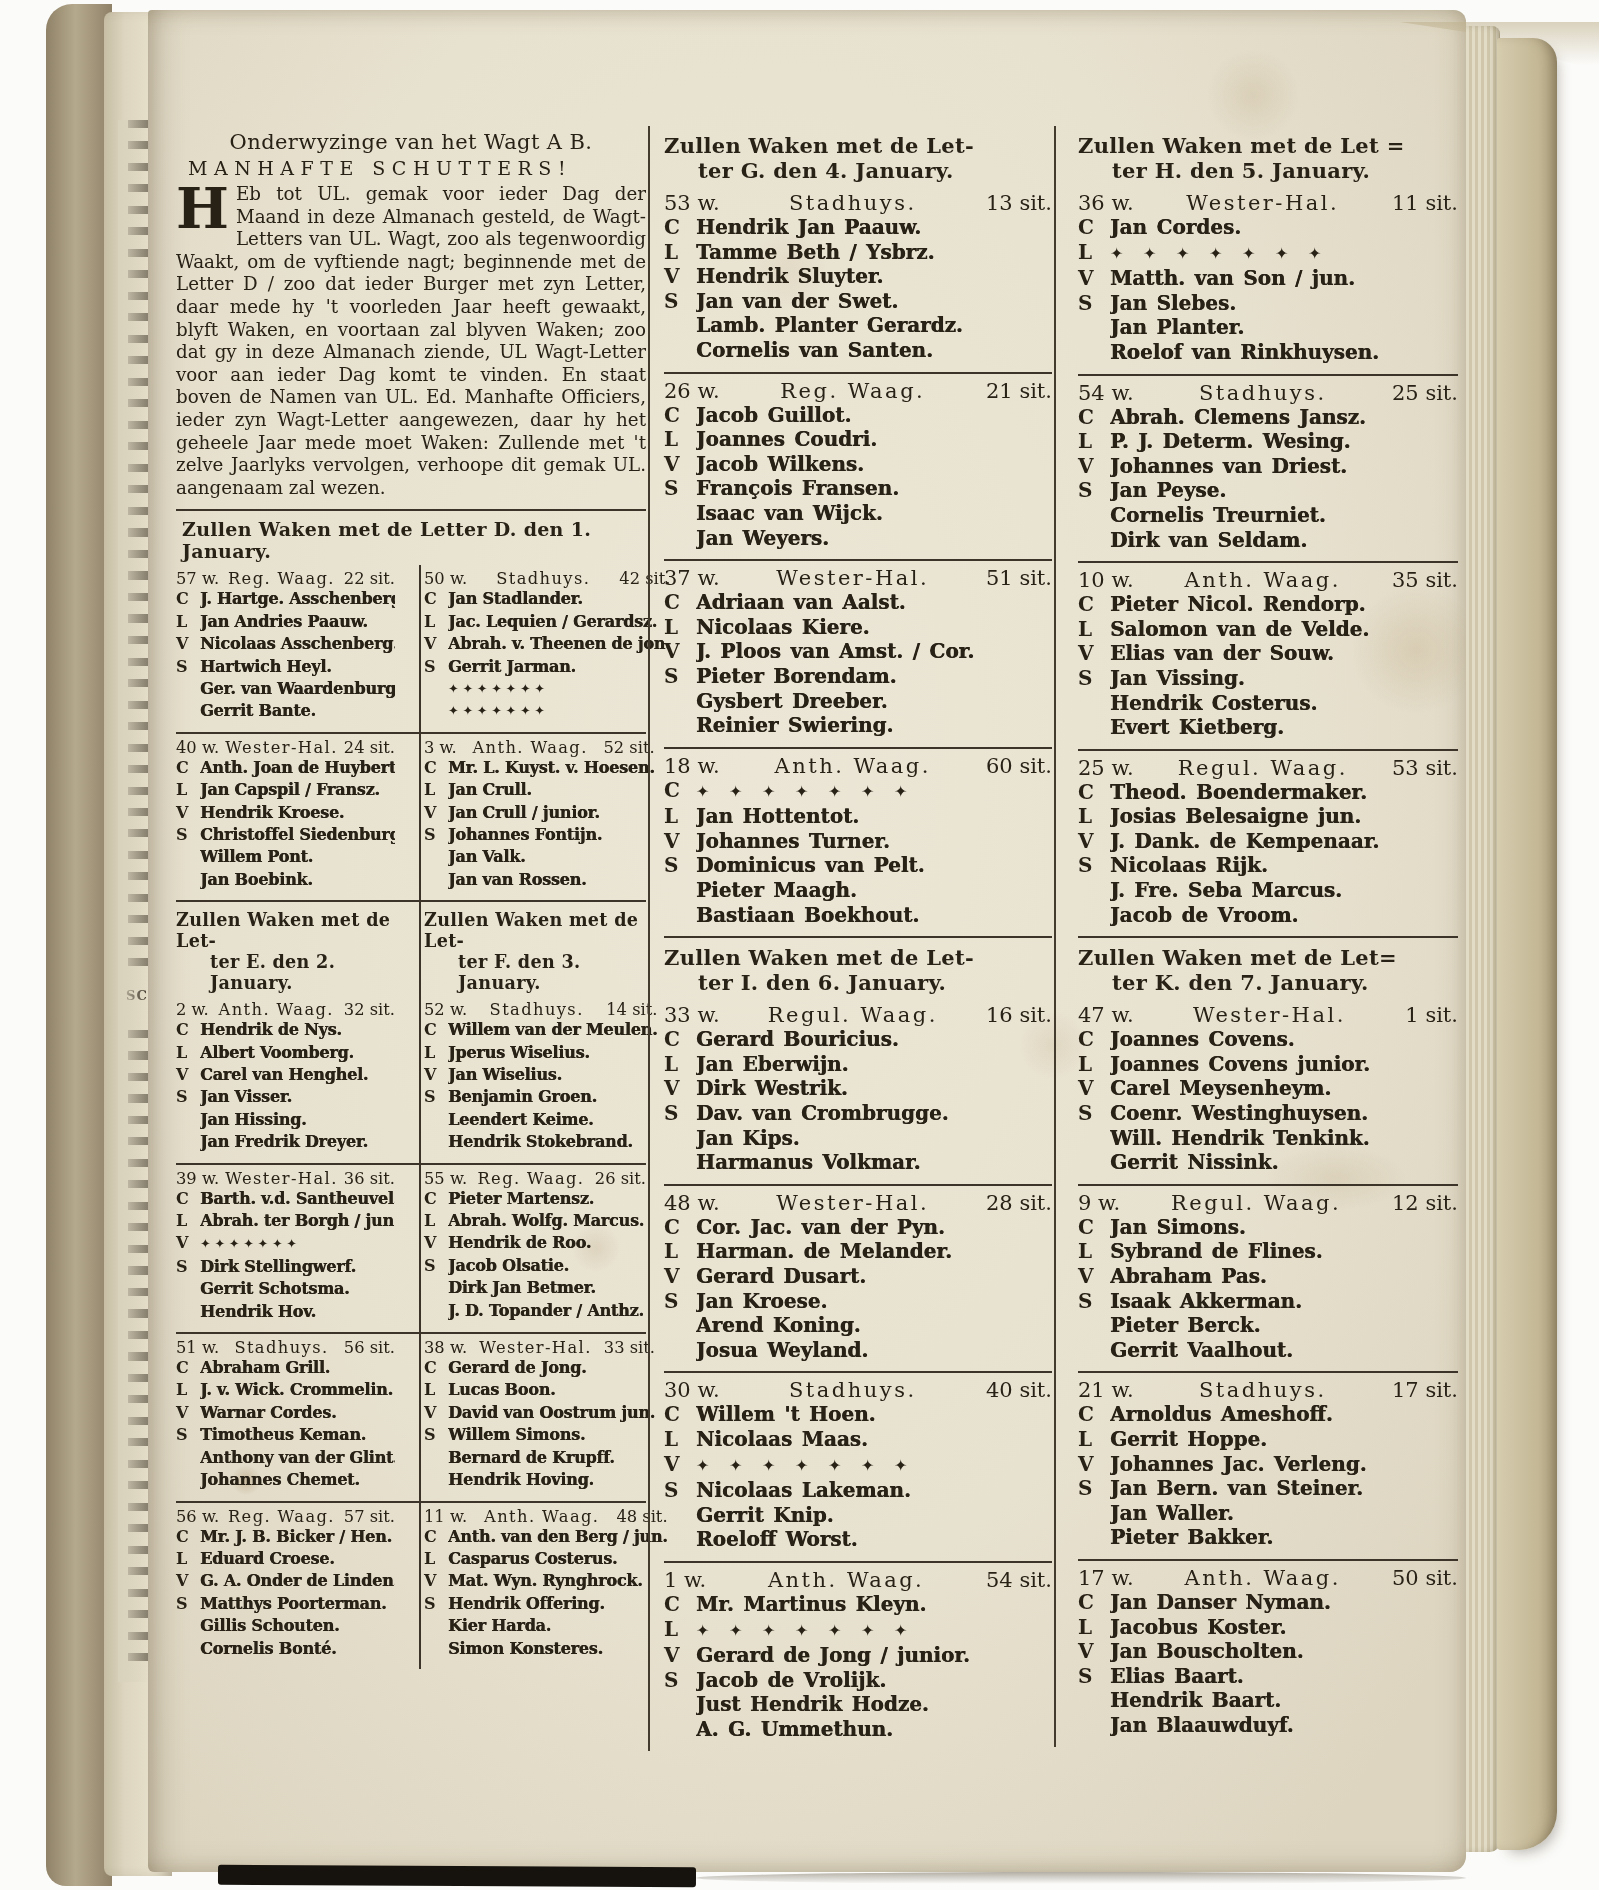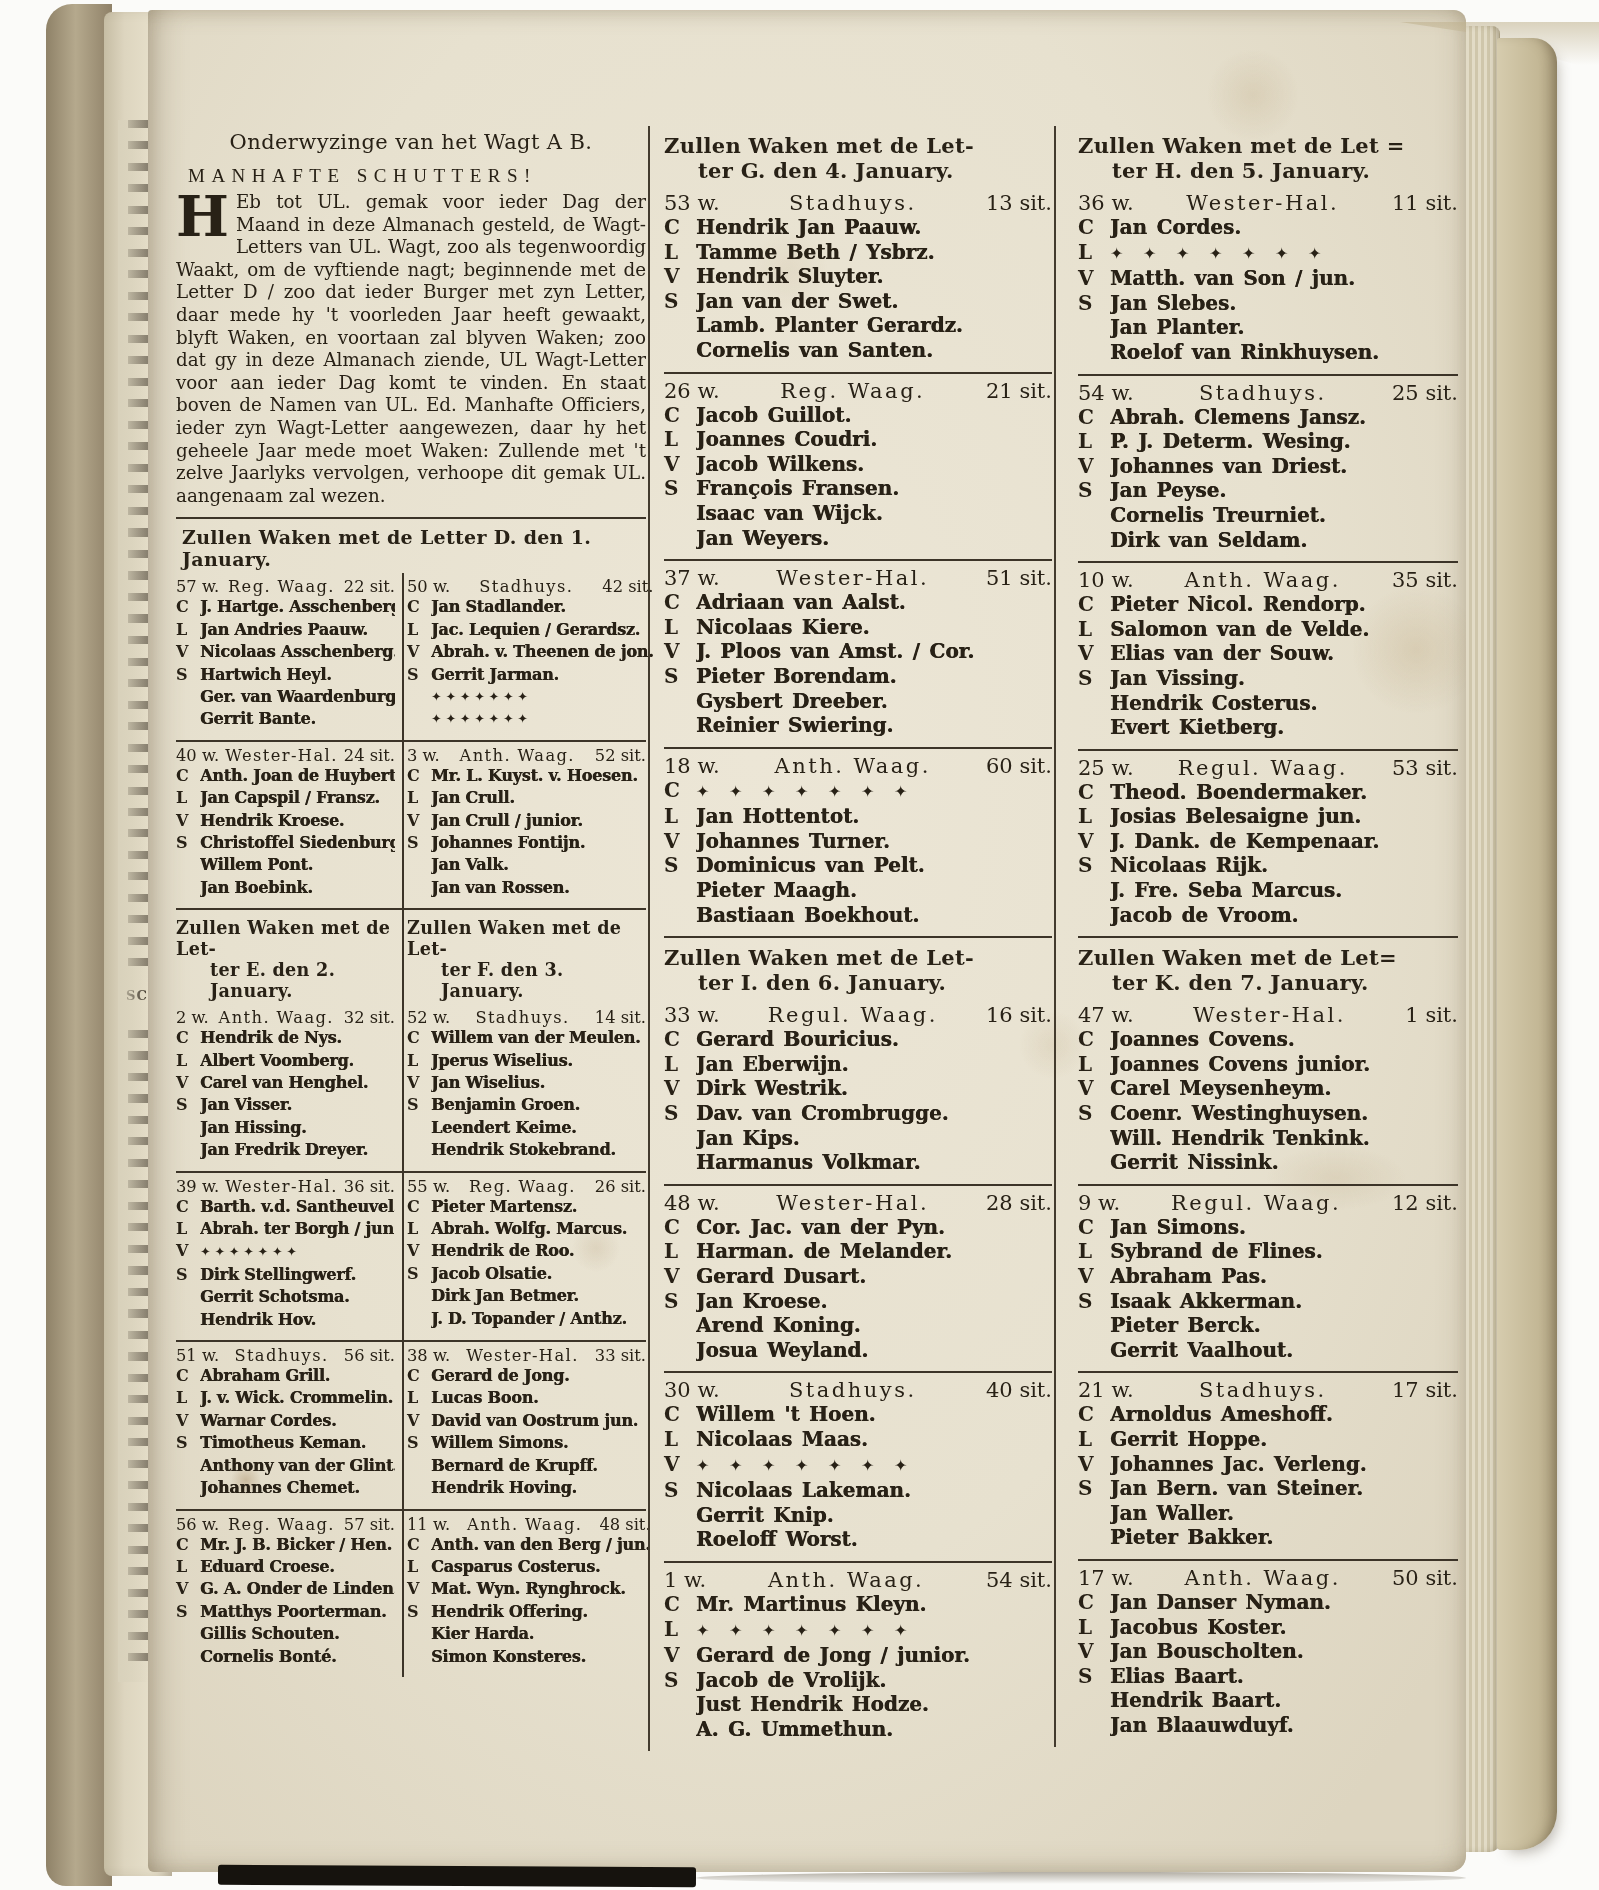--- a/index.html
+++ b/index.html
@@ -56,21 +56,21 @@
   .content{position:absolute;inset:0;}
   .ink{color:#282116;}
   #col-1{position:absolute;left:28px;top:120px;width:470px;}
   #col-2{position:absolute;left:500px;top:116px;width:404px;min-height:1572px;
          border-left:2px solid #433b2e;padding-left:14px;box-sizing:border-box;}
   #col-3{position:absolute;left:906px;top:116px;width:404px;min-height:1572px;
          border-left:2px solid #433b2e;padding-left:22px;box-sizing:border-box;}
   
   .intro{margin-bottom:10px;}
   .intro-title{font-weight:normal;font-size:21px;text-align:center;letter-spacing:.4px;}
-  .intro-sub{font-size:19px;letter-spacing:6.5px;margin-top:11px;text-align:left;padding-left:12px;white-space:nowrap;font-family:Liberation Serif, serif;}
+  .intro-sub{font-size:19px;letter-spacing:6.5px;margin-top:3px;text-align:left;padding-left:12px;white-space:nowrap;}
   .intro-body{font-size:18.3px;line-height:22.6px;text-align:justify;margin-top:4px;}
   .dropcap{float:left;font-size:56px;line-height:45px;font-weight:bold;padding:3px 7px 0 0;}
   
   .ghead{font-weight:bold;padding:7px 0 3px;}
   .ghead-line{letter-spacing:.3px;}
   .ghead-line.cont{padding-left:34px;}
   #col-1 .ghead{font-size:19px;text-align:left;padding-left:6px;}
   #col-1 .pair .ghead{font-size:17.6px;padding-left:0;}
   #col-2 .ghead,#col-3 .ghead{font-size:21px;}
   
@@ -88,21 +88,21 @@
   .grow{display:flex;align-items:baseline;}
   .gkey{flex:0 0 24px;font-weight:bold;}
   .gname{font-weight:bold;text-shadow:.4px 0 0 currentColor;white-space:nowrap;overflow:hidden;}
   #col-1 .grow{font-size:16px;line-height:22.4px;}
   #col-1 .gname{letter-spacing:-.2px;}
   #col-2 .grow,#col-3 .grow{font-size:20px;line-height:24.6px;}
   #col-2 .gkey,#col-3 .gkey{flex-basis:32px;}
   #col-2 .gname,#col-3 .gname{word-spacing:2.5px;}
   .gname.diamonds{font-weight:normal;letter-spacing:6px;text-shadow:none;font-size:.8em;}
   
-  .pair{display:grid;grid-template-columns:226px 1fr;}
+  .pair{display:grid;grid-template-columns:226px 1fr;gap:17px;}
   .pair .cell.left{padding-right:7px;}
   .pair .cell.right{border-left:2px solid #3c3428;padding-left:3px;}
   .pair .cell .watch{padding-top:4px;}
 </style>
 </head>
 <body>
 
 <div class="photo">
   <div class="spine"></div>
   <div class="left-pages"></div>

